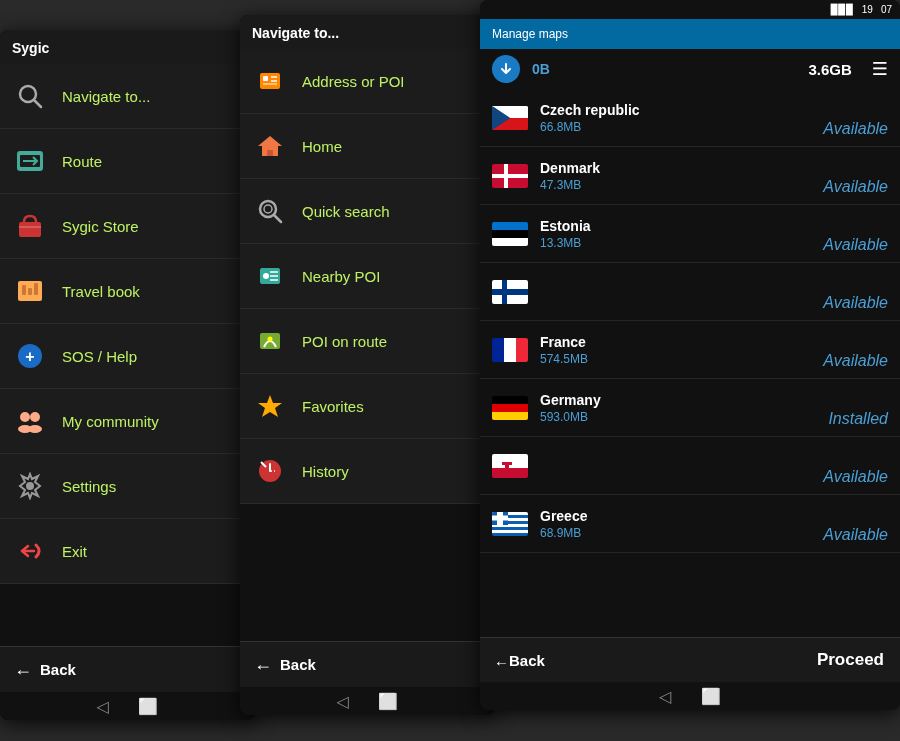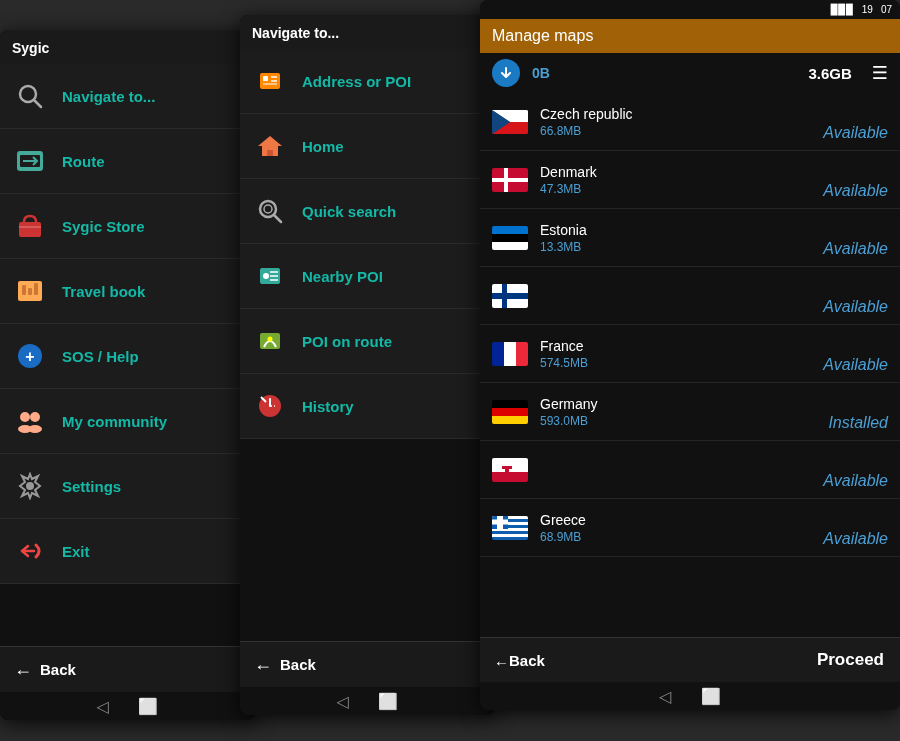--- a/index.html
+++ b/index.html
@@ -85,23 +85,23 @@
       height: 36px;
       margin-right: 14px;
       display: flex;
       align-items: center;
       justify-content: center;
       flex-shrink: 0;
       font-size: 22px;
     }
 
     .menu-label {
-      color: #14b8a6;
+      color: #bef264;
       font-size: 15px;
-      font-weight: 700;
+      font-weight: 400;
     }
 
     
     .back-bar {
       display: flex;
       align-items: center;
       padding: 12px 14px;
       background: #1a1a1a;
       color: #fff;
       font-size: 15px;
@@ -133,24 +133,24 @@
       gap: 30px;
     }
 
     .nav-btn {
       color: #888;
       font-size: 16px;
     }
 
     
     .maps-header {
-      background: #a16207;
+      background: #0369a1;
       padding: 8px 12px;
       color: #fff;
-      font-size: 16px;
+      font-size: 12px;
     }
 
     .maps-toolbar {
       display: flex;
       align-items: center;
       padding: 6px 12px;
       background: #111;
       gap: 12px;
     }
 
@@ -206,21 +206,21 @@
       justify-content: center;
     }
 
     .map-info {
       flex: 1;
     }
 
     .map-name {
       color: #fff;
       font-size: 14px;
-      font-weight: 400;
+      font-weight: 700;
     }
 
     .map-size {
       color: #4a9fd4;
       font-size: 12px;
       margin-top: 2px;
     }
 
     .map-status {
       color: #4a9fd4;
@@ -447,20 +447,28 @@
         <div class="menu-icon">
           <svg width="28" height="28" viewBox="0 0 28 28">
             <rect x="4" y="6" width="20" height="16" rx="2" fill="#7a3"></rect>
             <path d="M8 20 Q14 8 20 20" fill="none" stroke="#fff" stroke-width="2"></path>
             <circle cx="14" cy="12" r="2.5" fill="#ff0"></circle>
           </svg>
         </div>
         <span class="menu-label">POI on route</span>
       </li>
 
+      <li class="menu-item">
+        <div class="menu-icon">
+          <svg width="28" height="28" viewBox="0 0 28 28">
+            <polygon points="14,3 17,11 26,11 19,16 22,25 14,20 6,25 9,16 2,11 11,11" fill="#fa0"></polygon>
+          </svg>
+        </div>
+        <span class="menu-label">Favorites</span>
+      </li>
 
       <li class="menu-item">
         <div class="menu-icon">
           <svg width="28" height="28" viewBox="0 0 28 28">
             <circle cx="14" cy="14" r="11" fill="#c33"></circle>
             <line x1="14" y1="14" x2="14" y2="7" stroke="#fff" stroke-width="2" stroke-linecap="round"></line>
             <line x1="14" y1="14" x2="19" y2="14" stroke="#fff" stroke-width="1.5" stroke-dasharray="2,2"></line>
             <line x1="5" y1="5" x2="10" y2="10" stroke="#fff" stroke-width="2"></line>
           </svg>
         </div>

